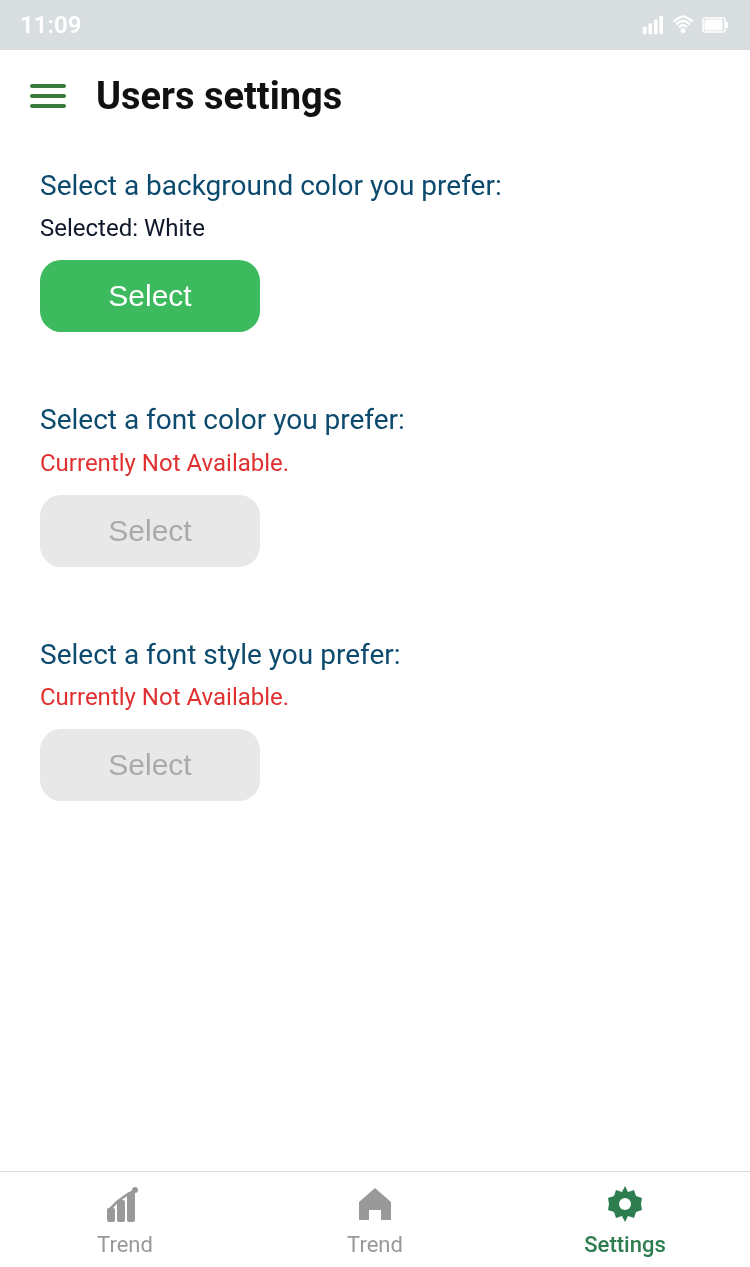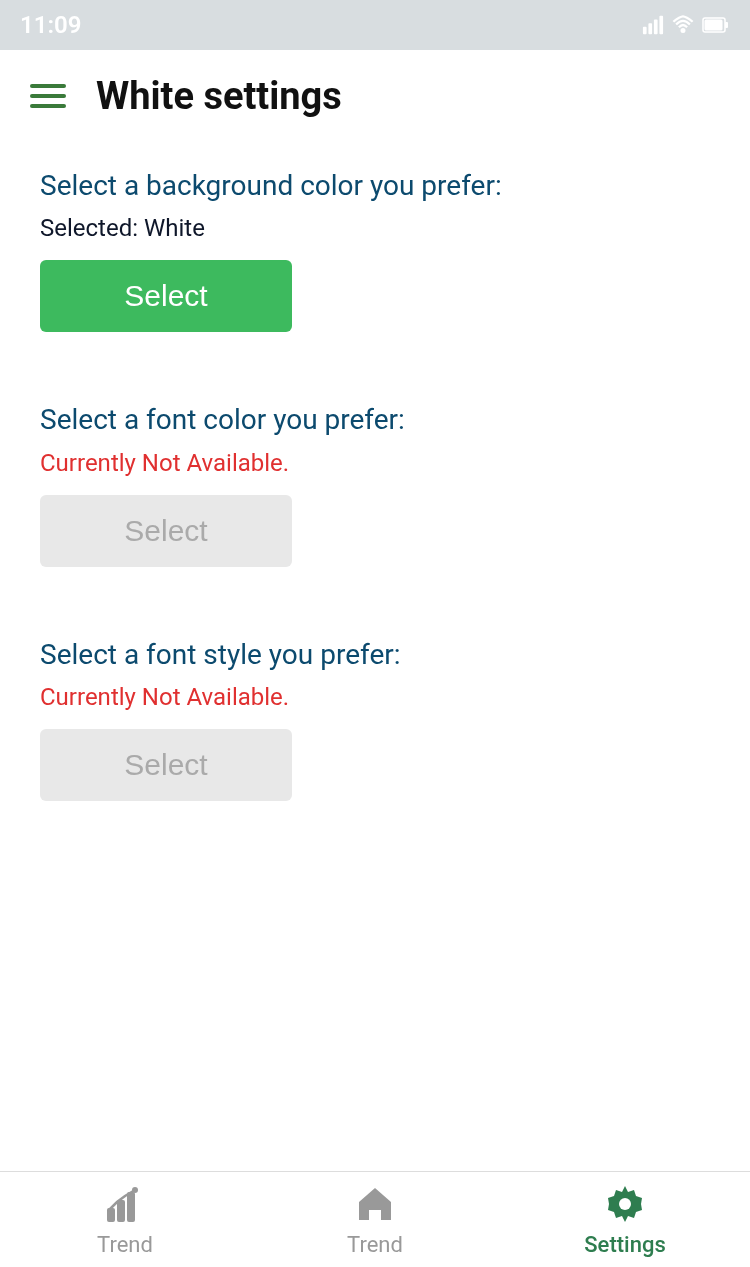--- a/index.html
+++ b/index.html
@@ -104,23 +104,23 @@
     .status-selected {
       color: #0f172a;
     }
 
     .status-unavailable {
       color: #e03030;
     }
 
     
     .select-button {
-      width: 252px;
+      width: 220px;
       height: 72px;
-      border-radius: 6px;
+      border-radius: 21px;
       border: none;
       font-size: 30px;
       font-weight: 400;
       cursor: pointer;
       display: flex;
       align-items: center;
       justify-content: center;
     }
 
     .select-button-active {
@@ -203,21 +203,21 @@
 </div>
 
 <div class="main-container">
 
   <div class="header">
     <div class="hamburger-icon">
       <div class="hamburger-line"></div>
       <div class="hamburger-line"></div>
       <div class="hamburger-line"></div>
     </div>
-    <h1 class="header-title">White settings</h1>
+    <h1 class="header-title">Users settings</h1>
   </div>
 
   <div class="content">
 
     <div class="settings-section">
       <p class="section-label">Select a background color you prefer:</p>
       <p class="section-status status-selected">Selected: White</p>
       <button class="select-button select-button-active">Select</button>
     </div>
 

